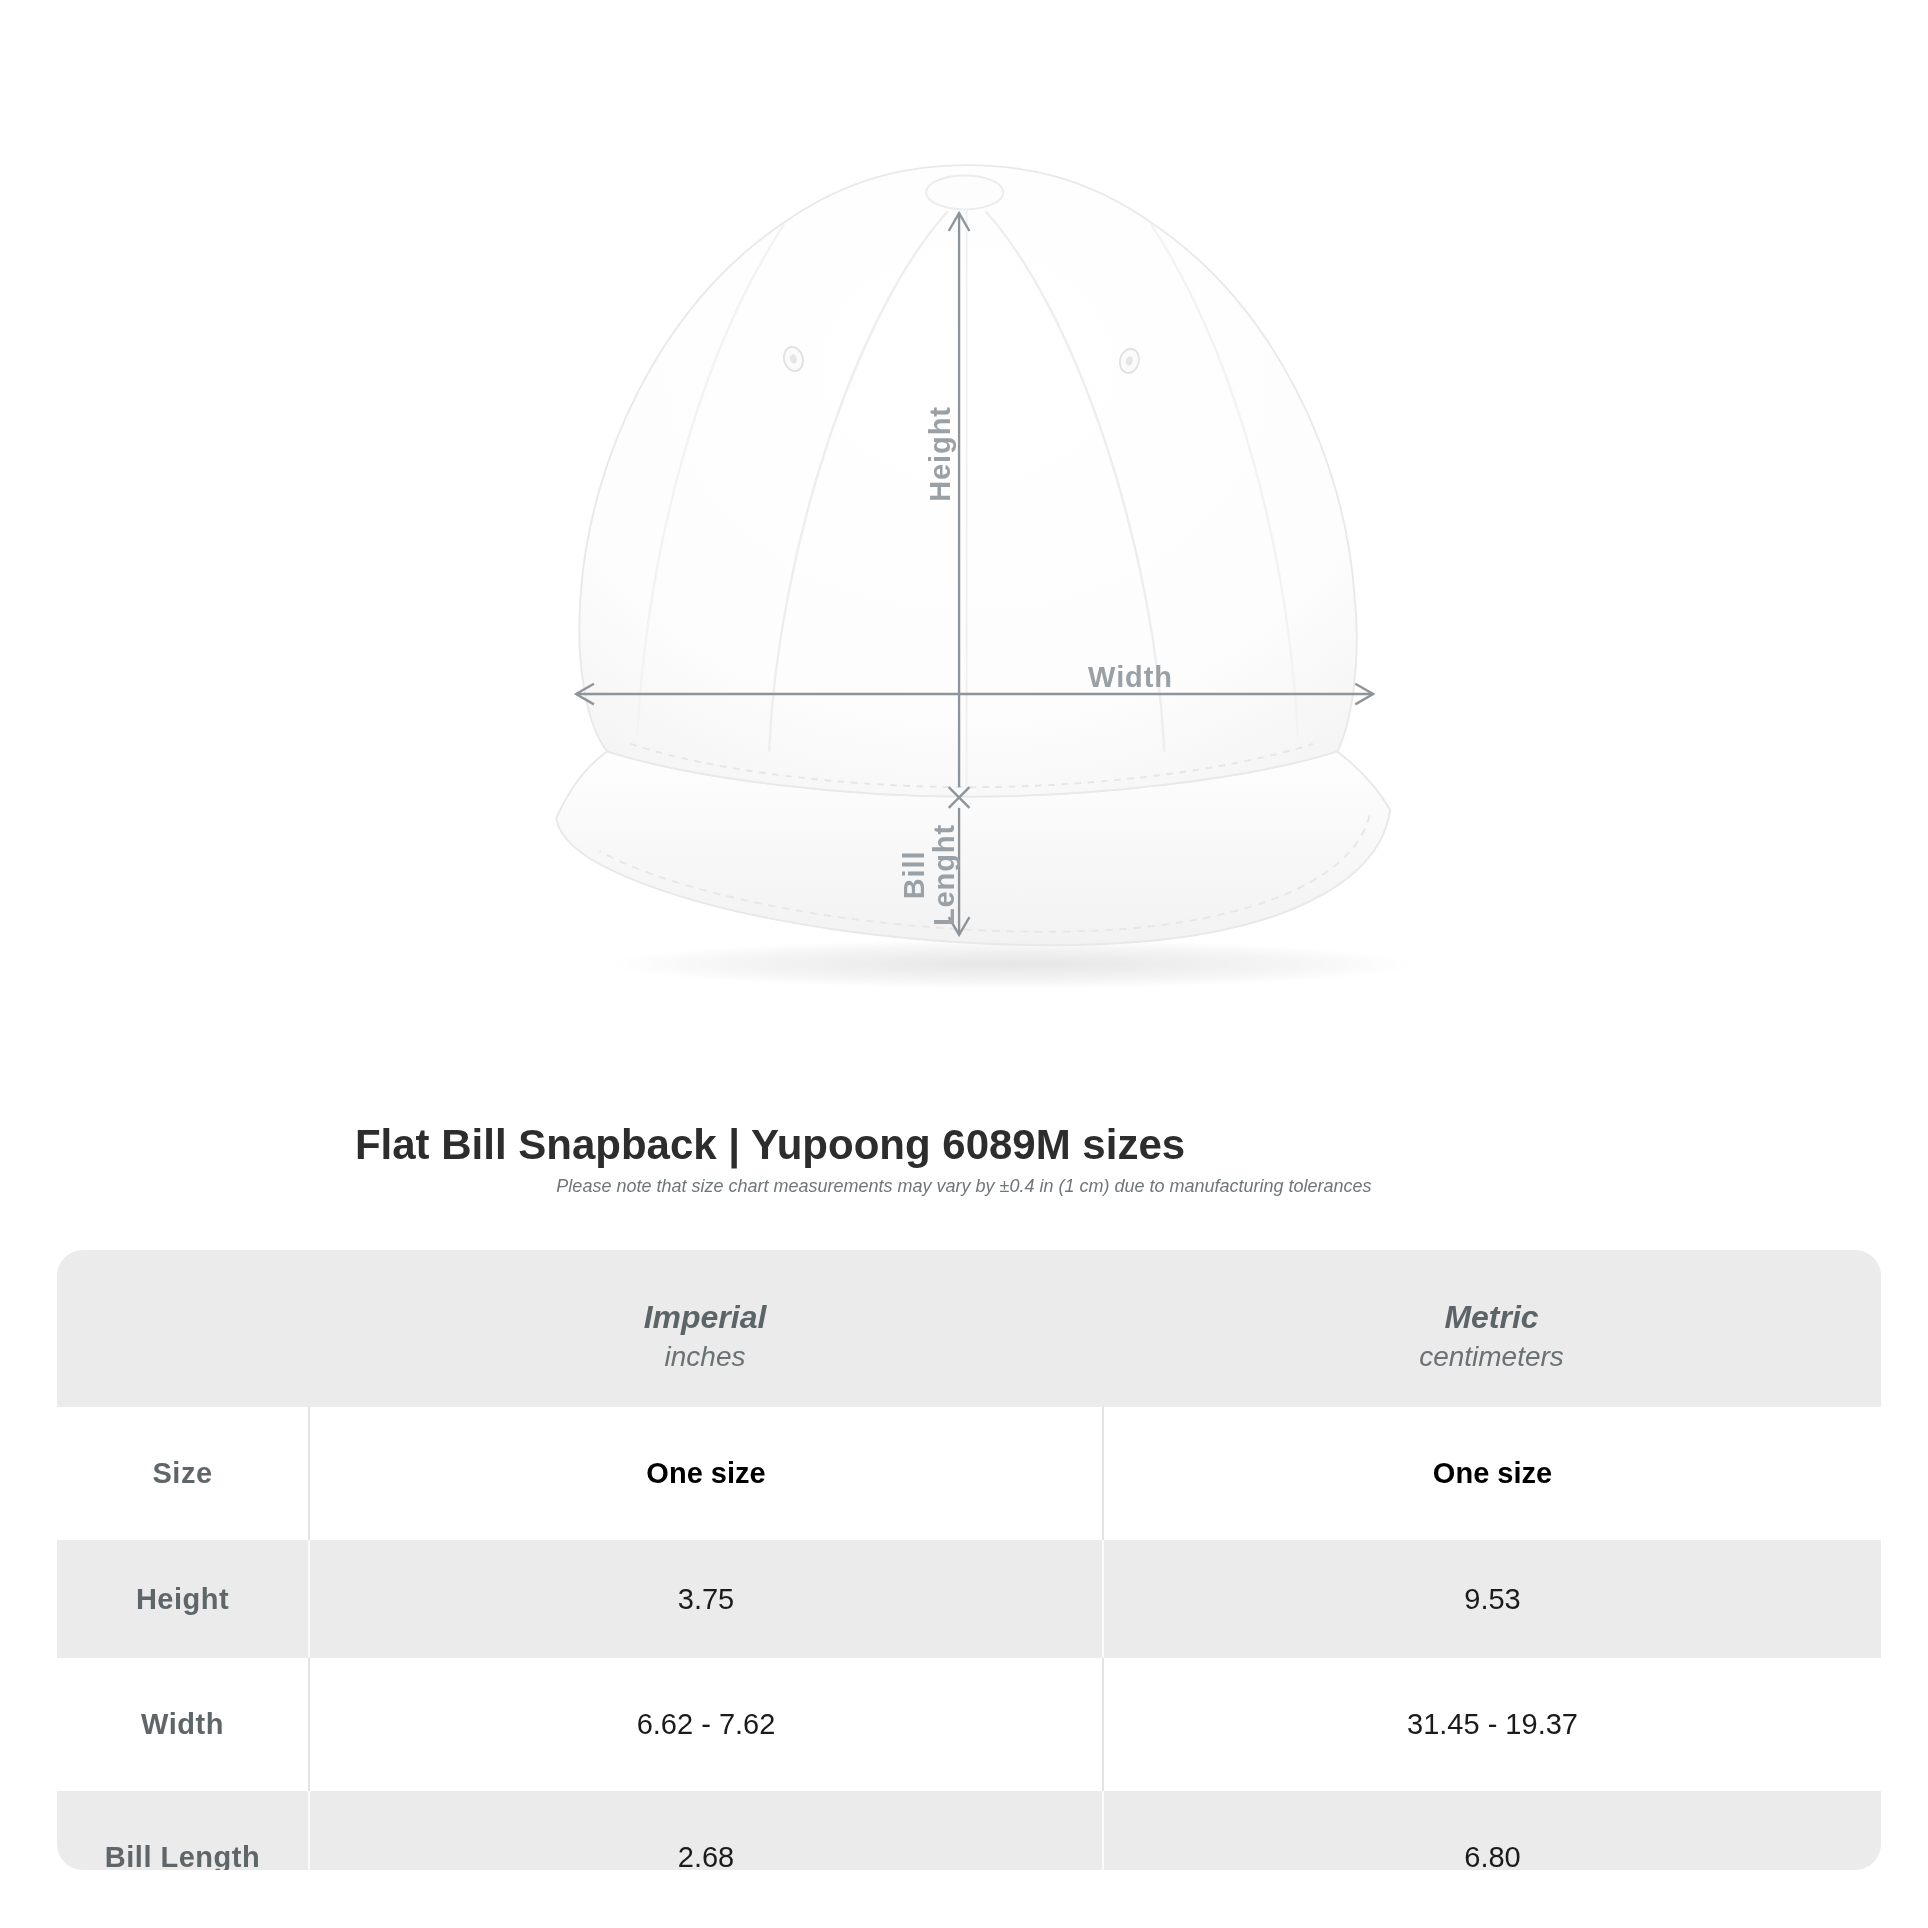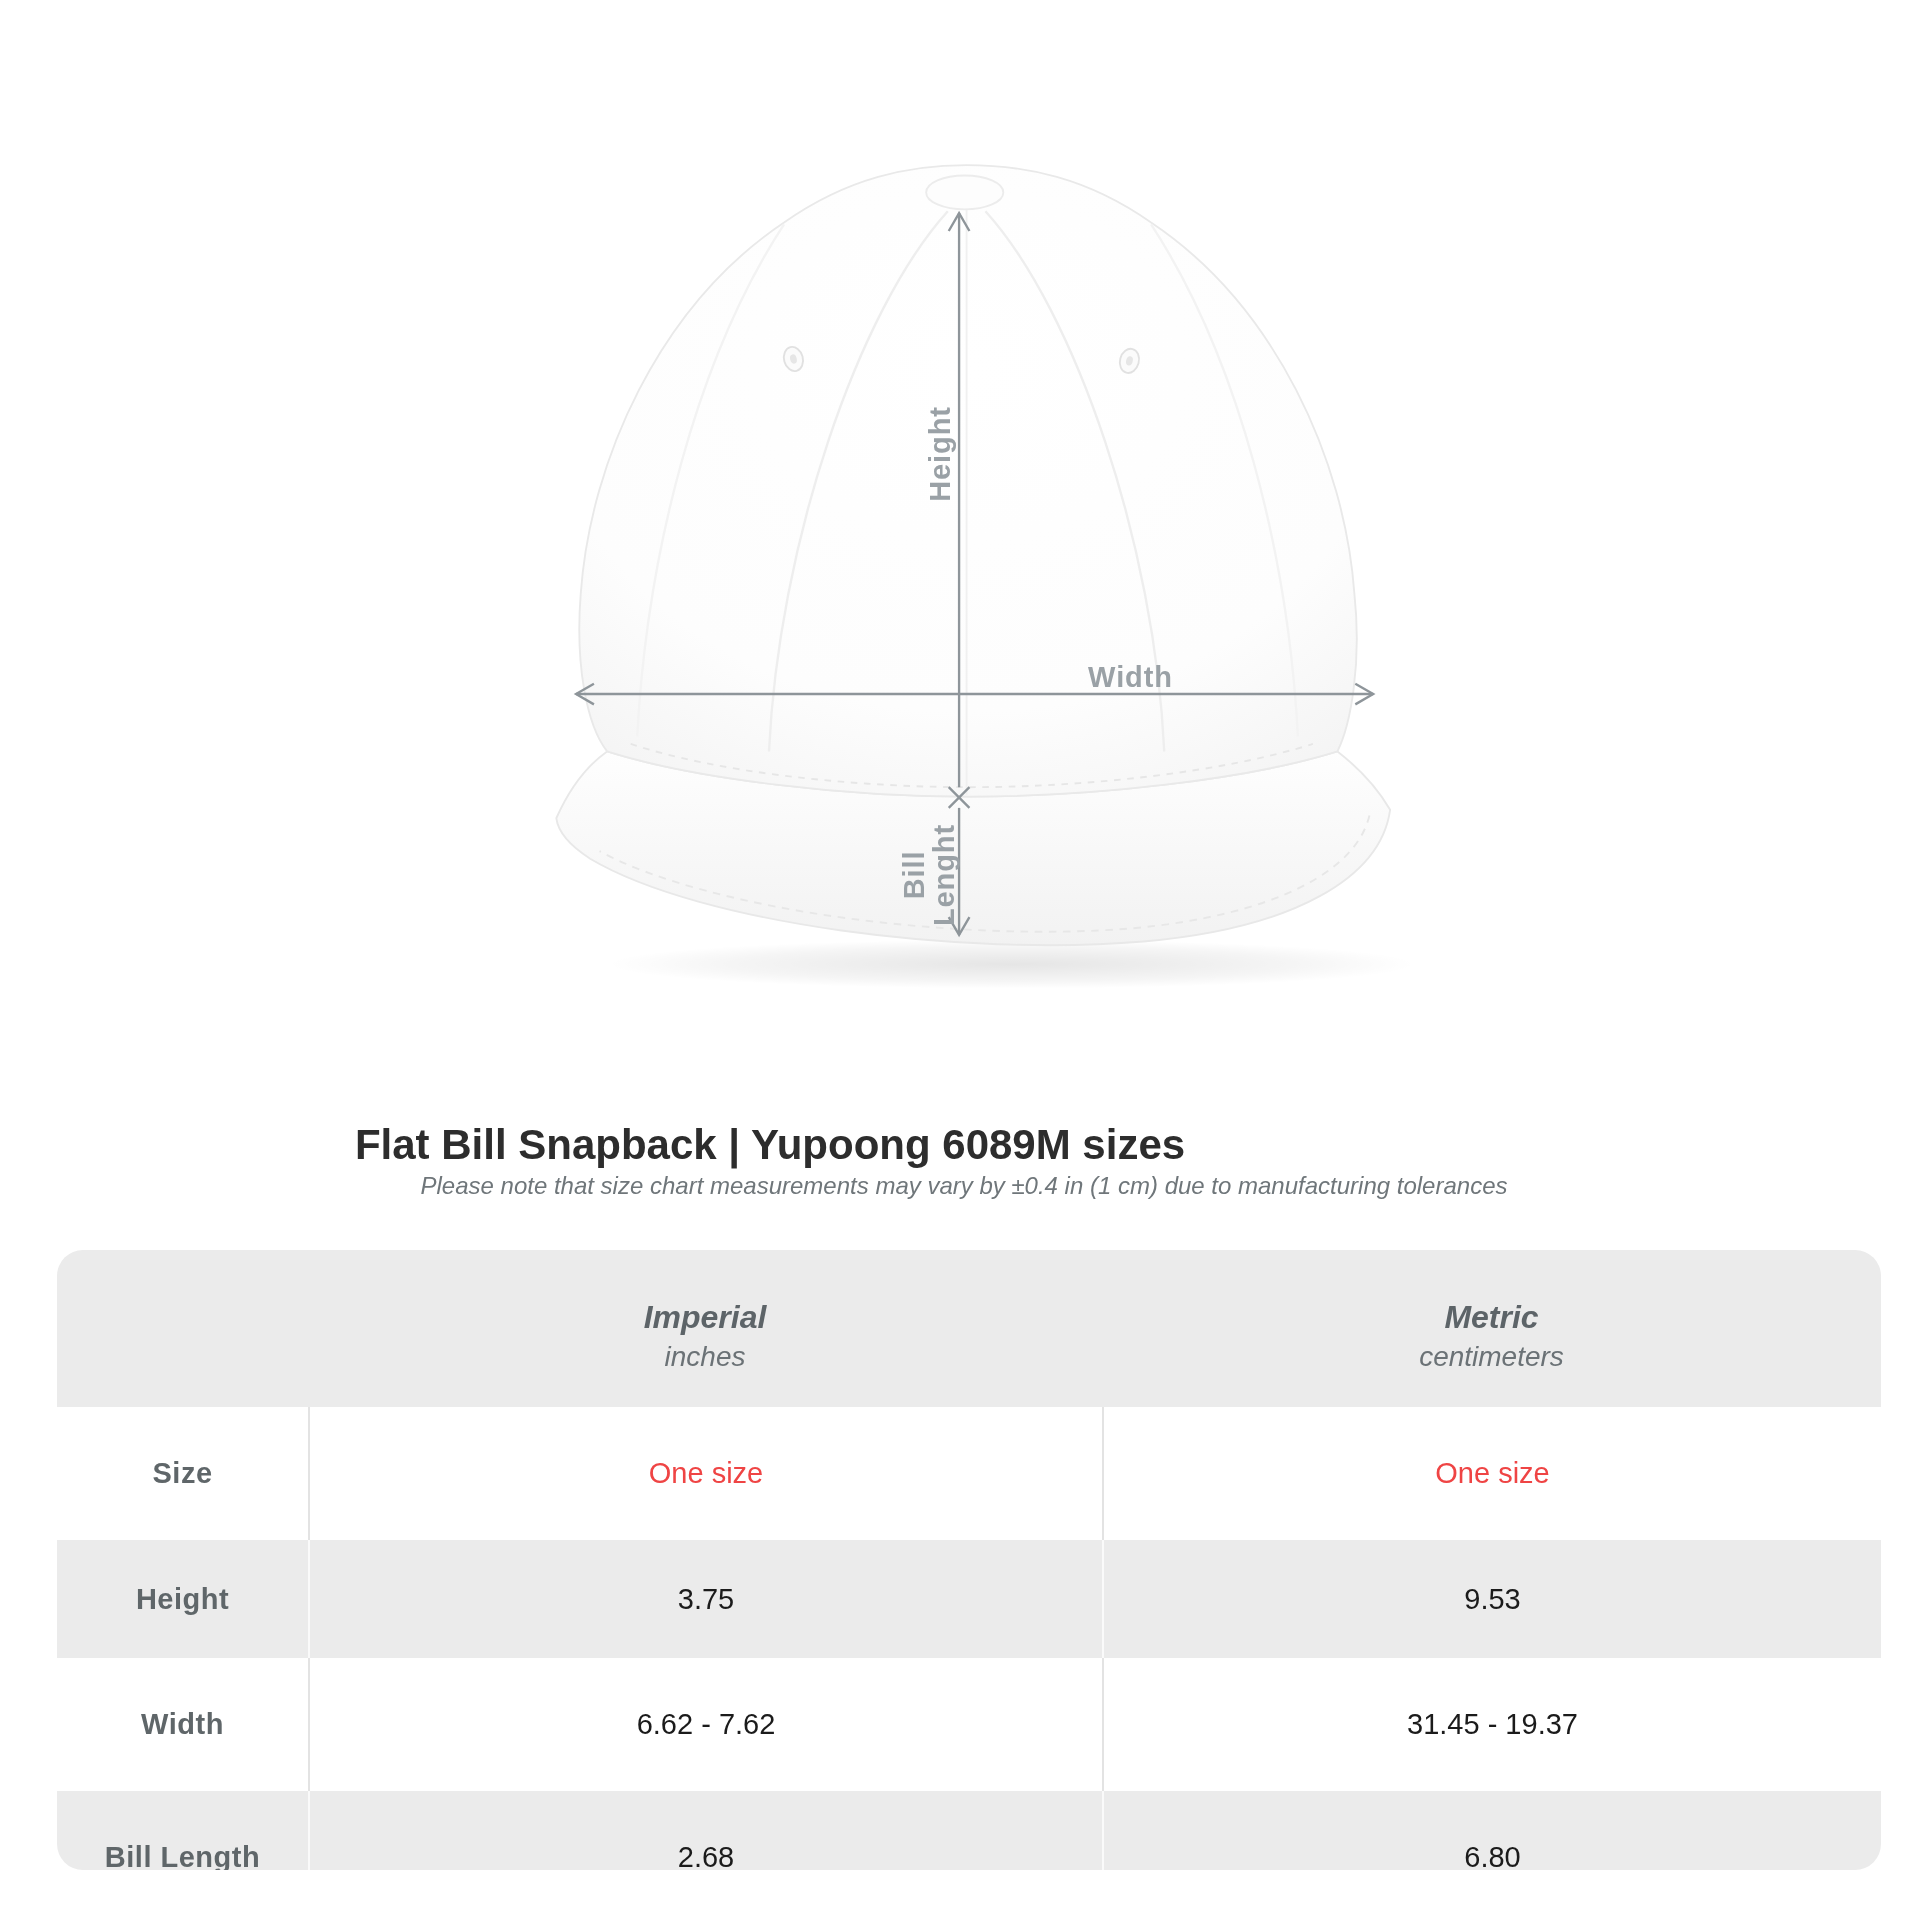--- a/index.html
+++ b/index.html
@@ -17,21 +17,21 @@
   #height-label{left:865px;top:438px;width:151px;height:32px;}
   #width-label{left:1055px;top:662px;width:151px;height:30px;}
   #bill-label{left:855px;top:845px;width:147px;height:60px;}
   
   #page-title{
     position:absolute;left:0;top:1122px;width:1540px;text-align:center;
     font-size:42px;line-height:45px;font-weight:bold;color:#2d2d2d;margin:0;
   }
   #page-subtitle{
     position:absolute;left:0;top:1170px;width:1928px;text-align:center;
-    font-size:24px;line-height:32px;font-style:italic;color:#6f767a;margin:0;
+    font-size:18px;line-height:32px;font-style:italic;color:#6f767a;margin:0;
   }
   
   #size-table{
     position:absolute;left:57px;top:1250px;width:1824px;height:620px;
     border-radius:26px;overflow:hidden;background:#ffffff;
   }
   .thead{display:flex;height:157px;background:#ebebeb;}
   .c1{width:251px;}
   .c2{width:794px;}
   .c3{width:779px;}
@@ -39,21 +39,21 @@
   .unit-label{font-size:32px;font-weight:bold;font-style:italic;color:#5d6468;line-height:43px;}
   .unit-sublabel{font-size:28px;font-style:italic;color:#6b7276;line-height:36px;}
   .trow{display:flex;height:133px;background:#ffffff;}
   .trow.alt{background:#ebebeb;}
   .trow.tall{height:118px;}
   .tcell{display:flex;align-items:center;justify-content:center;box-sizing:border-box;}
   .trow .c2,.trow .c3{border-left:2.8px solid #e3e3e3;}
   .trow.alt .c2,.trow.alt .c3{border-left-color:#fafafa;}
   .row-label{font-size:29px;font-weight:bold;color:#5f6669;letter-spacing:0.5px;}
   .cell-value{font-size:29px;color:#1b1b1b;}
-  .cell-value.emph{font-weight:normal;color:#ef4444;}
+  .cell-value.emph{font-weight:bold;color:#000000;}
 </style>
 </head>
 <body>
 
 <div id="page">
 
   <svg id="hat-svg" viewBox="0 0 925 900">
     <defs>
       <radialGradient id="crownG" cx="50%" cy="32%" r="78%">
         <stop offset="0%" stop-color="#ffffff"></stop>

